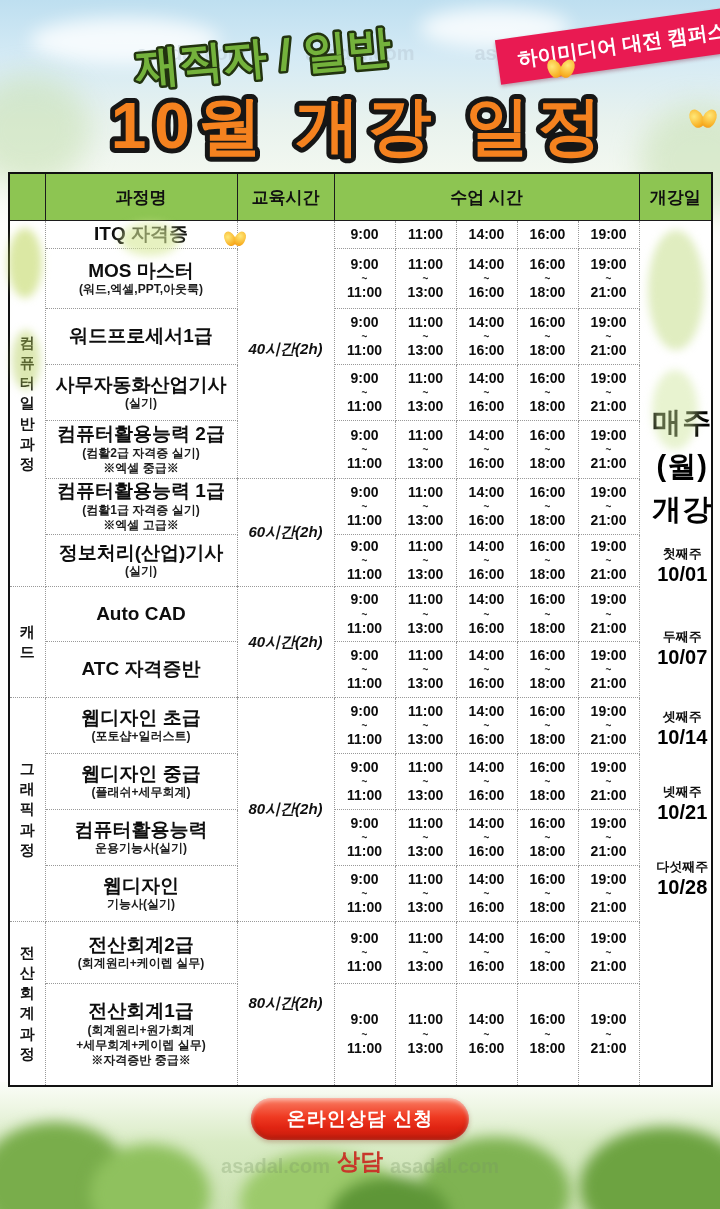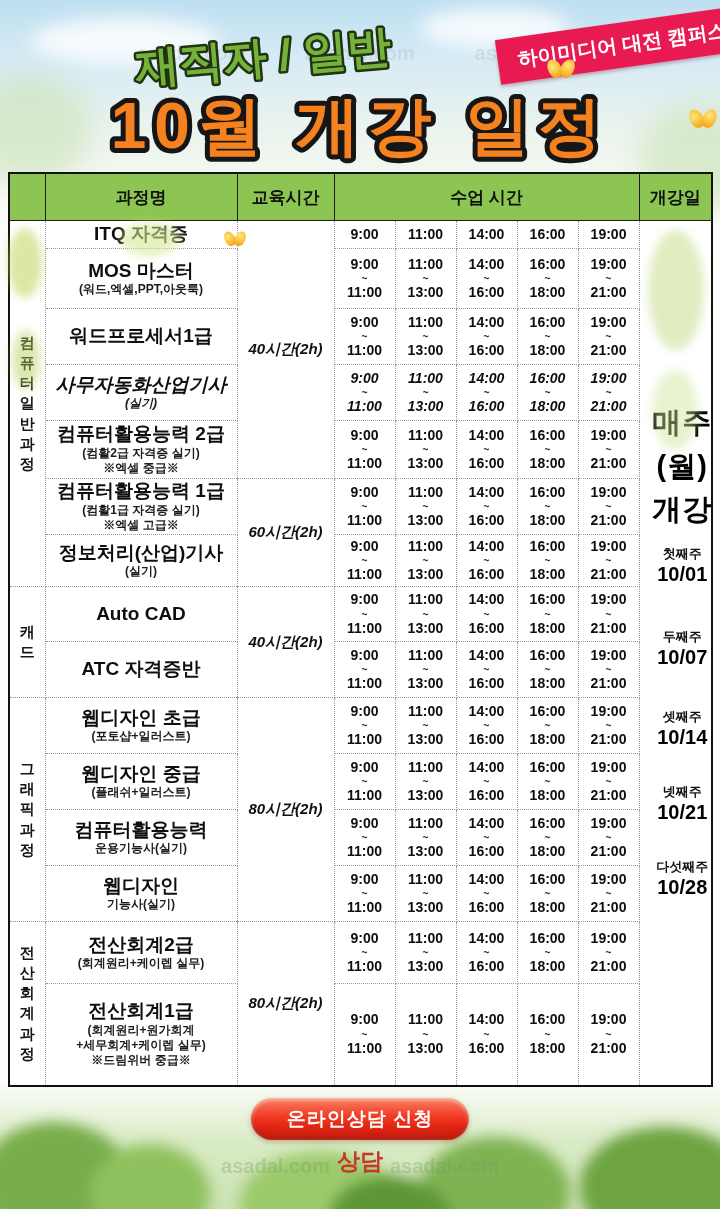--- a/index.html
+++ b/index.html
@@ -282,21 +282,21 @@
             <span>16:00</span>
             <span class="tilde">~</span>
             <span>18:00</span>
           </td>
           <td class="time-cell br-solid">
             <span>19:00</span>
             <span class="tilde">~</span>
             <span>21:00</span>
           </td>
         </tr>
-        <tr style="height: 56px; font-style: italic;">
+        <tr style="height: 56px;">
           <td class="course-cell">
             <div class="course-title">사무자동화산업기사</div>
             <div class="course-sub">(실기)</div>
           </td>
           <td class="time-cell">
             <span>9:00</span>
             <span class="tilde">~</span>
             <span>11:00</span>
           </td>
           <td class="time-cell">
@@ -526,21 +526,21 @@
           </td>
           <td class="time-cell br-solid">
             <span>19:00</span>
             <span class="tilde">~</span>
             <span>21:00</span>
           </td>
         </tr>
         <tr style="height: 56px;">
           <td class="course-cell">
             <div class="course-title">웹디자인 중급</div>
-            <div class="course-sub">(플래쉬+일러스트)</div>
+            <div class="course-sub">(플래쉬+세무회계)</div>
           </td>
           <td class="time-cell">
             <span>9:00</span>
             <span class="tilde">~</span>
             <span>11:00</span>
           </td>
           <td class="time-cell">
             <span>11:00</span>
             <span class="tilde">~</span>
             <span>13:00</span>
@@ -665,21 +665,21 @@
             <span>19:00</span>
             <span class="tilde">~</span>
             <span>21:00</span>
           </td>
         </tr>
         <tr style="height: 102px;">
           <td class="course-cell bb-solid">
             <div class="course-title">전산회계1급</div>
             <div class="course-sub">(회계원리+원가회계</div>
             <div class="course-sub">+세무회계+케이렙 실무)</div>
-            <div class="course-sub">※드림위버 중급※</div>
+            <div class="course-sub">※자격증반 중급※</div>
           </td>
           <td class="time-cell bb-solid">
             <span>9:00</span>
             <span class="tilde">~</span>
             <span>11:00</span>
           </td>
           <td class="time-cell bb-solid">
             <span>11:00</span>
             <span class="tilde">~</span>
             <span>13:00</span>

